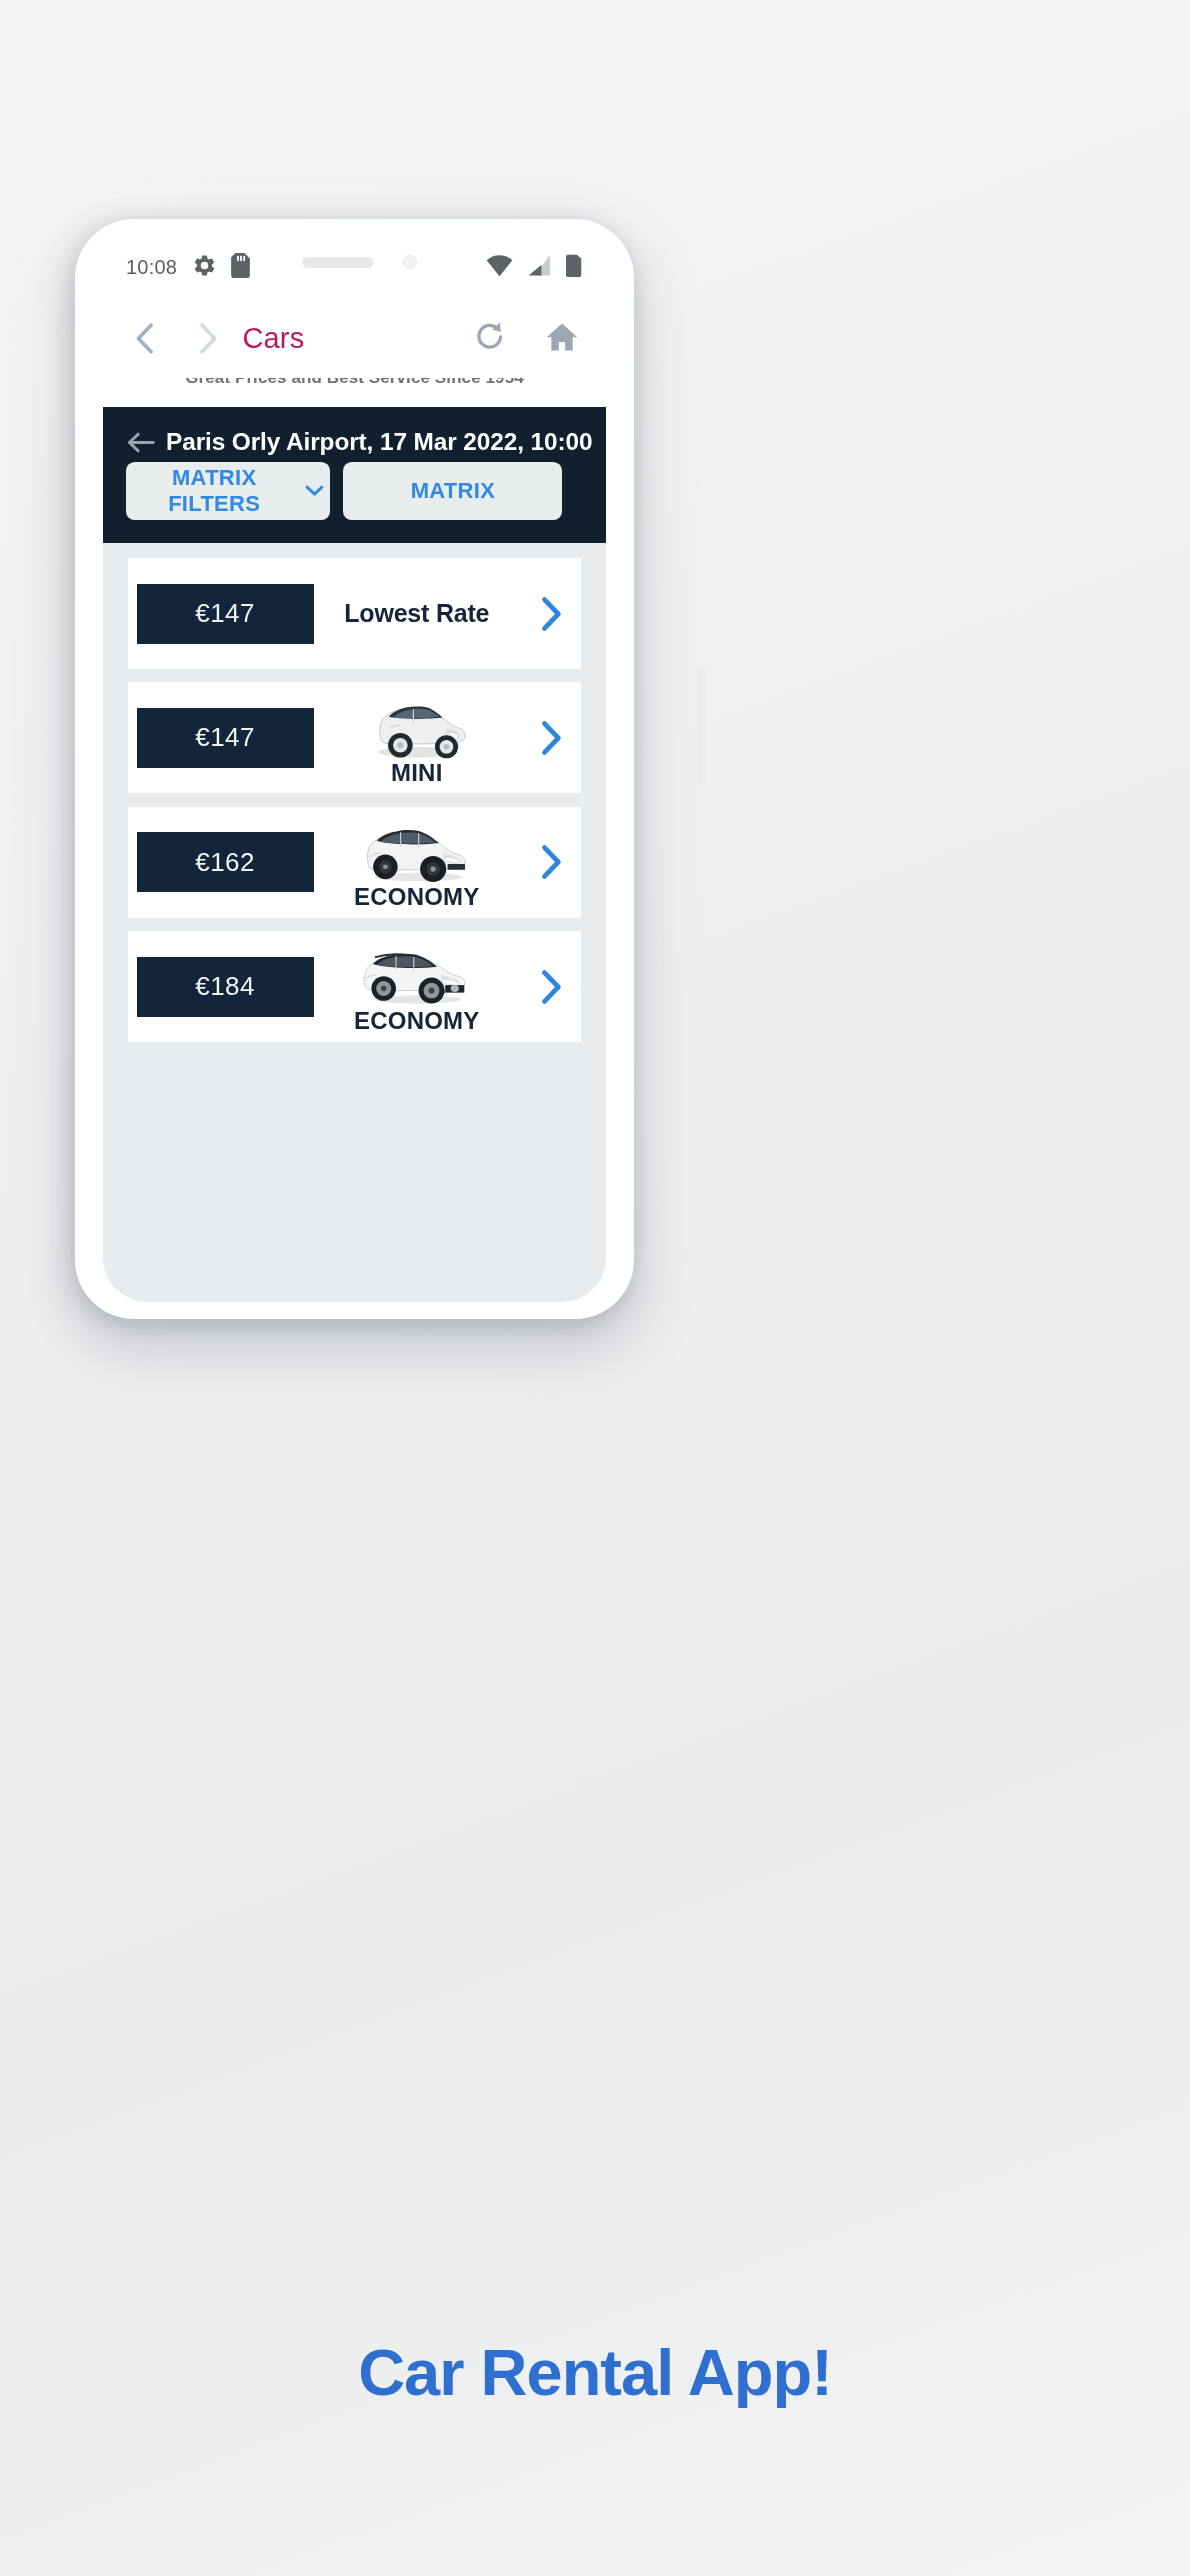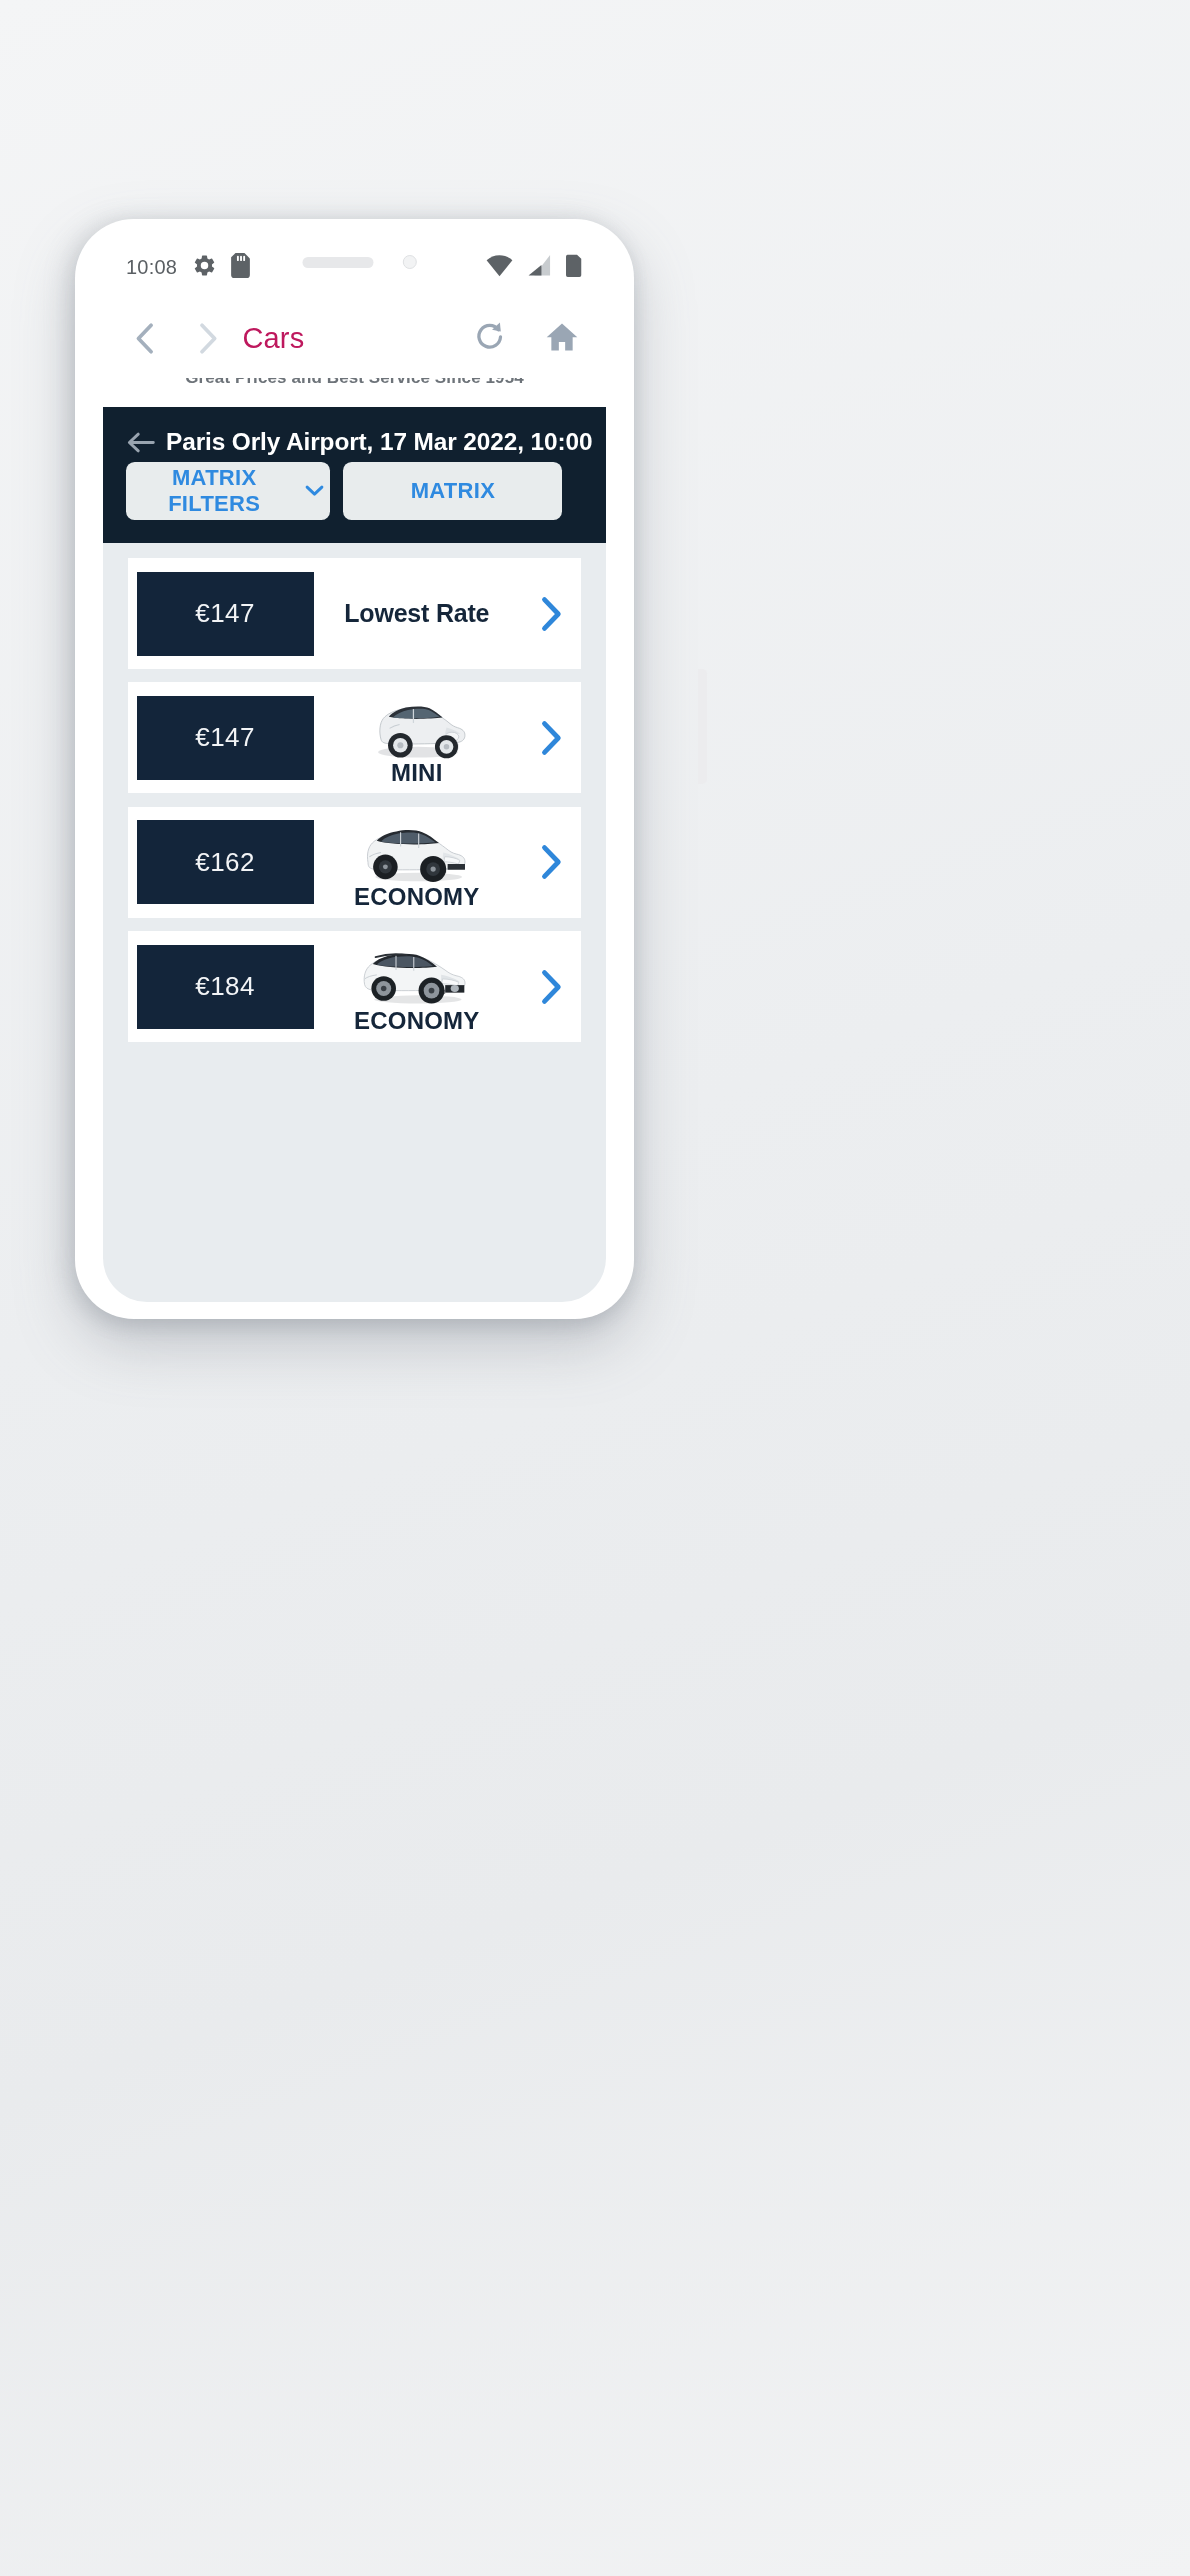--- a/index.html
+++ b/index.html
@@ -184,21 +184,21 @@
     background: #ffffff;
     display: flex;
     align-items: center;
     margin-bottom: 13.4px;
     height: 111px;
     padding: 0 0 0 0;
   }
   .price-box {
     background: #13253a;
     width: 177px;
-    height: 84px;
+    height: 60px;
     margin-left: 8.6px;
     display: flex;
     align-items: center;
     justify-content: center;
     flex: 0 0 177px;
   }
   .price-text {
     color: #f2f4f6;
     font-size: 26px;
     font-weight: 400;
@@ -462,14 +462,15 @@
                 </svg>
             </div>
           </div>
 
         </div>
       </div>
 
     </div>
   </div>
 
+  <div class="caption">Car Rental App!</div>
 </div>
 
 
 </body></html>

